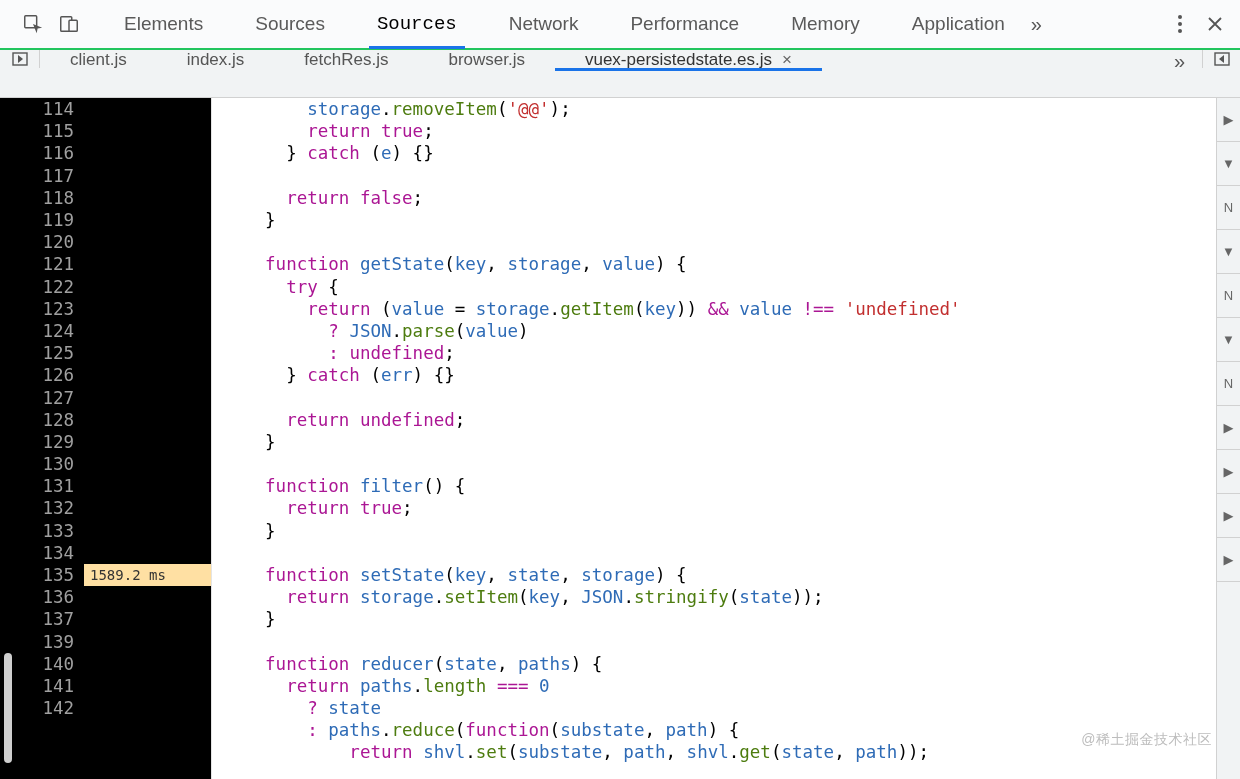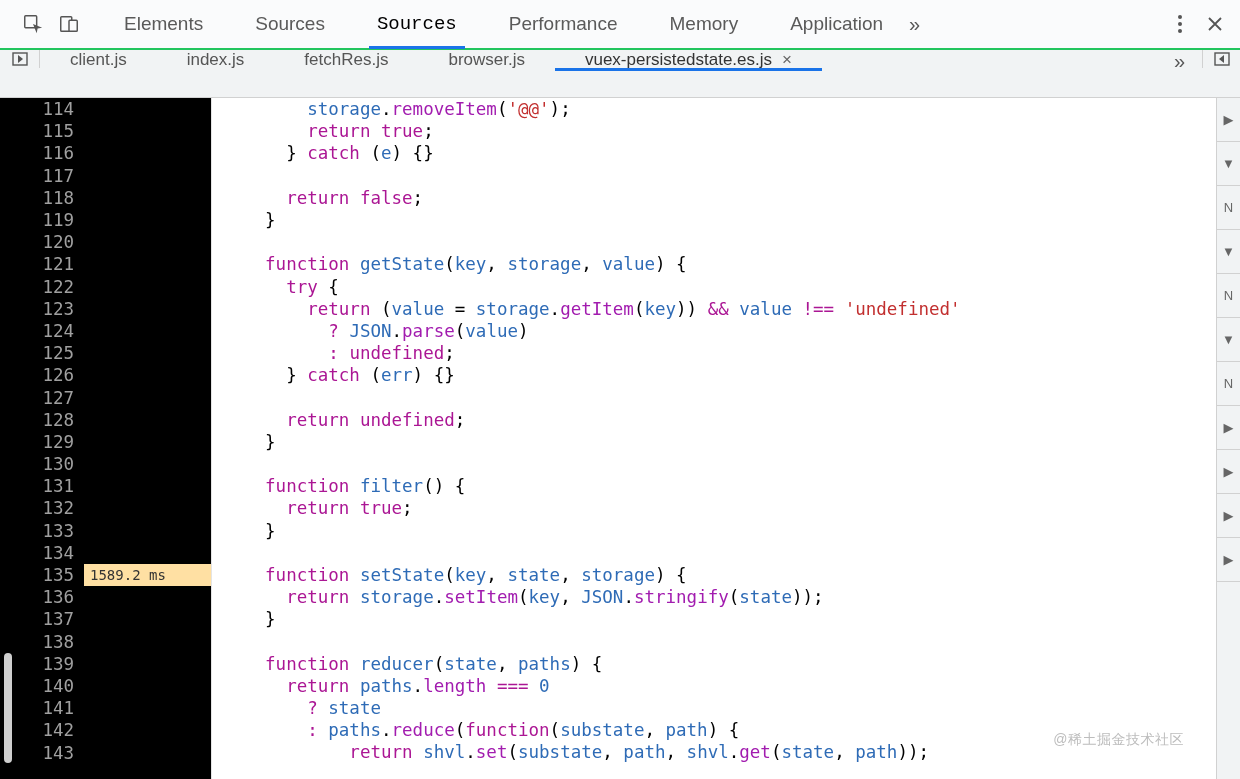--- a/index.html
+++ b/index.html
@@ -91,41 +91,41 @@
   .gutter-row .hot.marked{
     background:#ffe0a3;
   }
   .code-row{ height:22.2px; display:flex; align-items:center;}
   .code-row span{white-space:pre;}
 
   
   .tok-kw{color:#ab1694;}
   .tok-fn{color:#2e6bb6;}
   .tok-id{color:#2e6bb6;}
-  .tok-prop{color:#a21caf;}
+  .tok-prop{color:#4d7c0f;}
   .tok-str{color:#c22f2f;}
   .tok-num{color:#2e6bb6;}
   .tok-op{color:#ab1694;}
   .tok-pn{color:#000;}
   .tok-def{color:#000;}
 
   
   .rail{
     width:24px; border-left:1px solid #d1d1d1; background:#f1f3f4;
     display:flex; flex-direction:column;
   }
   .rail .cell{
     height:44px; border-bottom:1px solid #d1d1d1;
     display:flex; align-items:center; justify-content:center;
     color:#666; font-size:13px;
   }
 
   
   .watermark{
-    position:absolute; right:32px; bottom:30px;
+    position:absolute; right:4px; bottom:30px;
     font-size:14px; color:#bdbdbd; letter-spacing:0.5px;
     pointer-events:none;
   }
 
   
   .scroll-hint{
     position:absolute; left:4px; bottom:16px; width:8px; height:110px;
     background:#cfcfcf; border-radius:4px;
   }
 </style>
@@ -146,20 +146,21 @@
         <svg width="22" height="22" viewBox="0 0 24 24" fill="none" stroke="#555" stroke-width="1.6">
           <rect x="3" y="4" width="12" height="16" rx="1"></rect>
           <rect x="12" y="8" width="9" height="12" rx="1" fill="#fafbfc"></rect>
         </svg>
       </span>
     </div>
     <div id="panel-tabs" style="display: flex; height: 100%;">
         <div class="panel-tab">Elements</div>
         <div class="panel-tab">Sources</div>
         <div class="panel-tab active">Sources</div>
+        <div class="panel-tab">Network</div>
         <div class="panel-tab">Performance</div>
         <div class="panel-tab">Memory</div>
         <div class="panel-tab">Application</div>
       </div>
     <span class="overflow">»</span>
     <div class="spacer"></div>
     <div class="right-icons">
       <span class="kebab">
           <span></span>
           <span></span>
@@ -303,41 +304,33 @@
           </div>
           <div class="gutter-row">
             <div class="lineno">136</div>
             <div class="hot"></div>
           </div>
           <div class="gutter-row">
             <div class="lineno">137</div>
             <div class="hot"></div>
           </div>
           <div class="gutter-row">
-            <div class="lineno">138</div>
-            <div class="hot"></div>
-          </div>
-          <div class="gutter-row">
             <div class="lineno">139</div>
             <div class="hot"></div>
           </div>
           <div class="gutter-row">
             <div class="lineno">140</div>
             <div class="hot"></div>
           </div>
           <div class="gutter-row">
             <div class="lineno">141</div>
             <div class="hot"></div>
           </div>
           <div class="gutter-row">
             <div class="lineno">142</div>
-            <div class="hot"></div>
-          </div>
-          <div class="gutter-row">
-            <div class="lineno">143</div>
             <div class="hot"></div>
           </div>
         </div>
       <div class="code-col" id="code"><div class="code-row"><span class="tok-def">      </span><span class="tok-id">storage</span><span class="tok-pn">.</span><span class="tok-prop">removeItem</span><span class="tok-pn">(</span><span class="tok-str">'@@'</span><span class="tok-pn">);</span></div><div class="code-row"><span class="tok-def">      </span><span class="tok-kw">return </span><span class="tok-kw">true</span><span class="tok-pn">;</span></div><div class="code-row"><span class="tok-pn">    } </span><span class="tok-kw">catch </span><span class="tok-pn">(</span><span class="tok-id">e</span><span class="tok-pn">) {}</span></div><div class="code-row"><span class="tok-def"></span></div><div class="code-row"><span class="tok-def">    </span><span class="tok-kw">return </span><span class="tok-kw">false</span><span class="tok-pn">;</span></div><div class="code-row"><span class="tok-pn">  }</span></div><div class="code-row"><span class="tok-def"></span></div><div class="code-row"><span class="tok-def">  </span><span class="tok-kw">function </span><span class="tok-fn">getState</span><span class="tok-pn">(</span><span class="tok-id">key</span><span class="tok-pn">, </span><span class="tok-id">storage</span><span class="tok-pn">, </span><span class="tok-id">value</span><span class="tok-pn">) {</span></div><div class="code-row"><span class="tok-def">    </span><span class="tok-kw">try </span><span class="tok-pn">{</span></div><div class="code-row"><span class="tok-def">      </span><span class="tok-kw">return </span><span class="tok-pn">(</span><span class="tok-id">value</span><span class="tok-pn"> = </span><span class="tok-id">storage</span><span class="tok-pn">.</span><span class="tok-prop">getItem</span><span class="tok-pn">(</span><span class="tok-id">key</span><span class="tok-pn">)) </span><span class="tok-op">&amp;&amp;</span><span class="tok-def"> </span><span class="tok-id">value</span><span class="tok-def"> </span><span class="tok-op">!==</span><span class="tok-def"> </span><span class="tok-str">'undefined'</span></div><div class="code-row"><span class="tok-def">        </span><span class="tok-op">? </span><span class="tok-id">JSON</span><span class="tok-pn">.</span><span class="tok-prop">parse</span><span class="tok-pn">(</span><span class="tok-id">value</span><span class="tok-pn">)</span></div><div class="code-row"><span class="tok-def">        </span><span class="tok-op">: </span><span class="tok-kw">undefined</span><span class="tok-pn">;</span></div><div class="code-row"><span class="tok-pn">    } </span><span class="tok-kw">catch </span><span class="tok-pn">(</span><span class="tok-id">err</span><span class="tok-pn">) {}</span></div><div class="code-row"><span class="tok-def"></span></div><div class="code-row"><span class="tok-def">    </span><span class="tok-kw">return </span><span class="tok-kw">undefined</span><span class="tok-pn">;</span></div><div class="code-row"><span class="tok-pn">  }</span></div><div class="code-row"><span class="tok-def"></span></div><div class="code-row"><span class="tok-def">  </span><span class="tok-kw">function </span><span class="tok-fn">filter</span><span class="tok-pn">() {</span></div><div class="code-row"><span class="tok-def">    </span><span class="tok-kw">return </span><span class="tok-kw">true</span><span class="tok-pn">;</span></div><div class="code-row"><span class="tok-pn">  }</span></div><div class="code-row"><span class="tok-def"></span></div><div class="code-row"><span class="tok-def">  </span><span class="tok-kw">function </span><span class="tok-fn">setState</span><span class="tok-pn">(</span><span class="tok-id">key</span><span class="tok-pn">, </span><span class="tok-id">state</span><span class="tok-pn">, </span><span class="tok-id">storage</span><span class="tok-pn">) {</span></div><div class="code-row"><span class="tok-def">    </span><span class="tok-kw">return </span><span class="tok-id">storage</span><span class="tok-pn">.</span><span class="tok-prop">setItem</span><span class="tok-pn">(</span><span class="tok-id">key</span><span class="tok-pn">, </span><span class="tok-id">JSON</span><span class="tok-pn">.</span><span class="tok-prop">stringify</span><span class="tok-pn">(</span><span class="tok-id">state</span><span class="tok-pn">));</span></div><div class="code-row"><span class="tok-pn">  }</span></div><div class="code-row"><span class="tok-def"></span></div><div class="code-row"><span class="tok-def">  </span><span class="tok-kw">function </span><span class="tok-fn">reducer</span><span class="tok-pn">(</span><span class="tok-id">state</span><span class="tok-pn">, </span><span class="tok-id">paths</span><span class="tok-pn">) {</span></div><div class="code-row"><span class="tok-def">    </span><span class="tok-kw">return </span><span class="tok-id">paths</span><span class="tok-pn">.</span><span class="tok-prop">length</span><span class="tok-def"> </span><span class="tok-op">===</span><span class="tok-def"> </span><span class="tok-num">0</span></div><div class="code-row"><span class="tok-def">      </span><span class="tok-op">? </span><span class="tok-id">state</span></div><div class="code-row"><span class="tok-def">      </span><span class="tok-op">: </span><span class="tok-id">paths</span><span class="tok-pn">.</span><span class="tok-prop">reduce</span><span class="tok-pn">(</span><span class="tok-kw">function</span><span class="tok-pn">(</span><span class="tok-id">substate</span><span class="tok-pn">, </span><span class="tok-id">path</span><span class="tok-pn">) {</span></div><div class="code-row"><span class="tok-def">          </span><span class="tok-kw">return </span><span class="tok-id">shvl</span><span class="tok-pn">.</span><span class="tok-prop">set</span><span class="tok-pn">(</span><span class="tok-id">substate</span><span class="tok-pn">, </span><span class="tok-id">path</span><span class="tok-pn">, </span><span class="tok-id">shvl</span><span class="tok-pn">.</span><span class="tok-prop">get</span><span class="tok-pn">(</span><span class="tok-id">state</span><span class="tok-pn">, </span><span class="tok-id">path</span><span class="tok-pn">));</span></div></div>
       <div class="scroll-hint"></div>
       <div class="watermark">@稀土掘金技术社区</div>
     </div>
     <div class="rail" id="rail">
         <div class="cell">▶</div>
         <div class="cell">▼</div>

